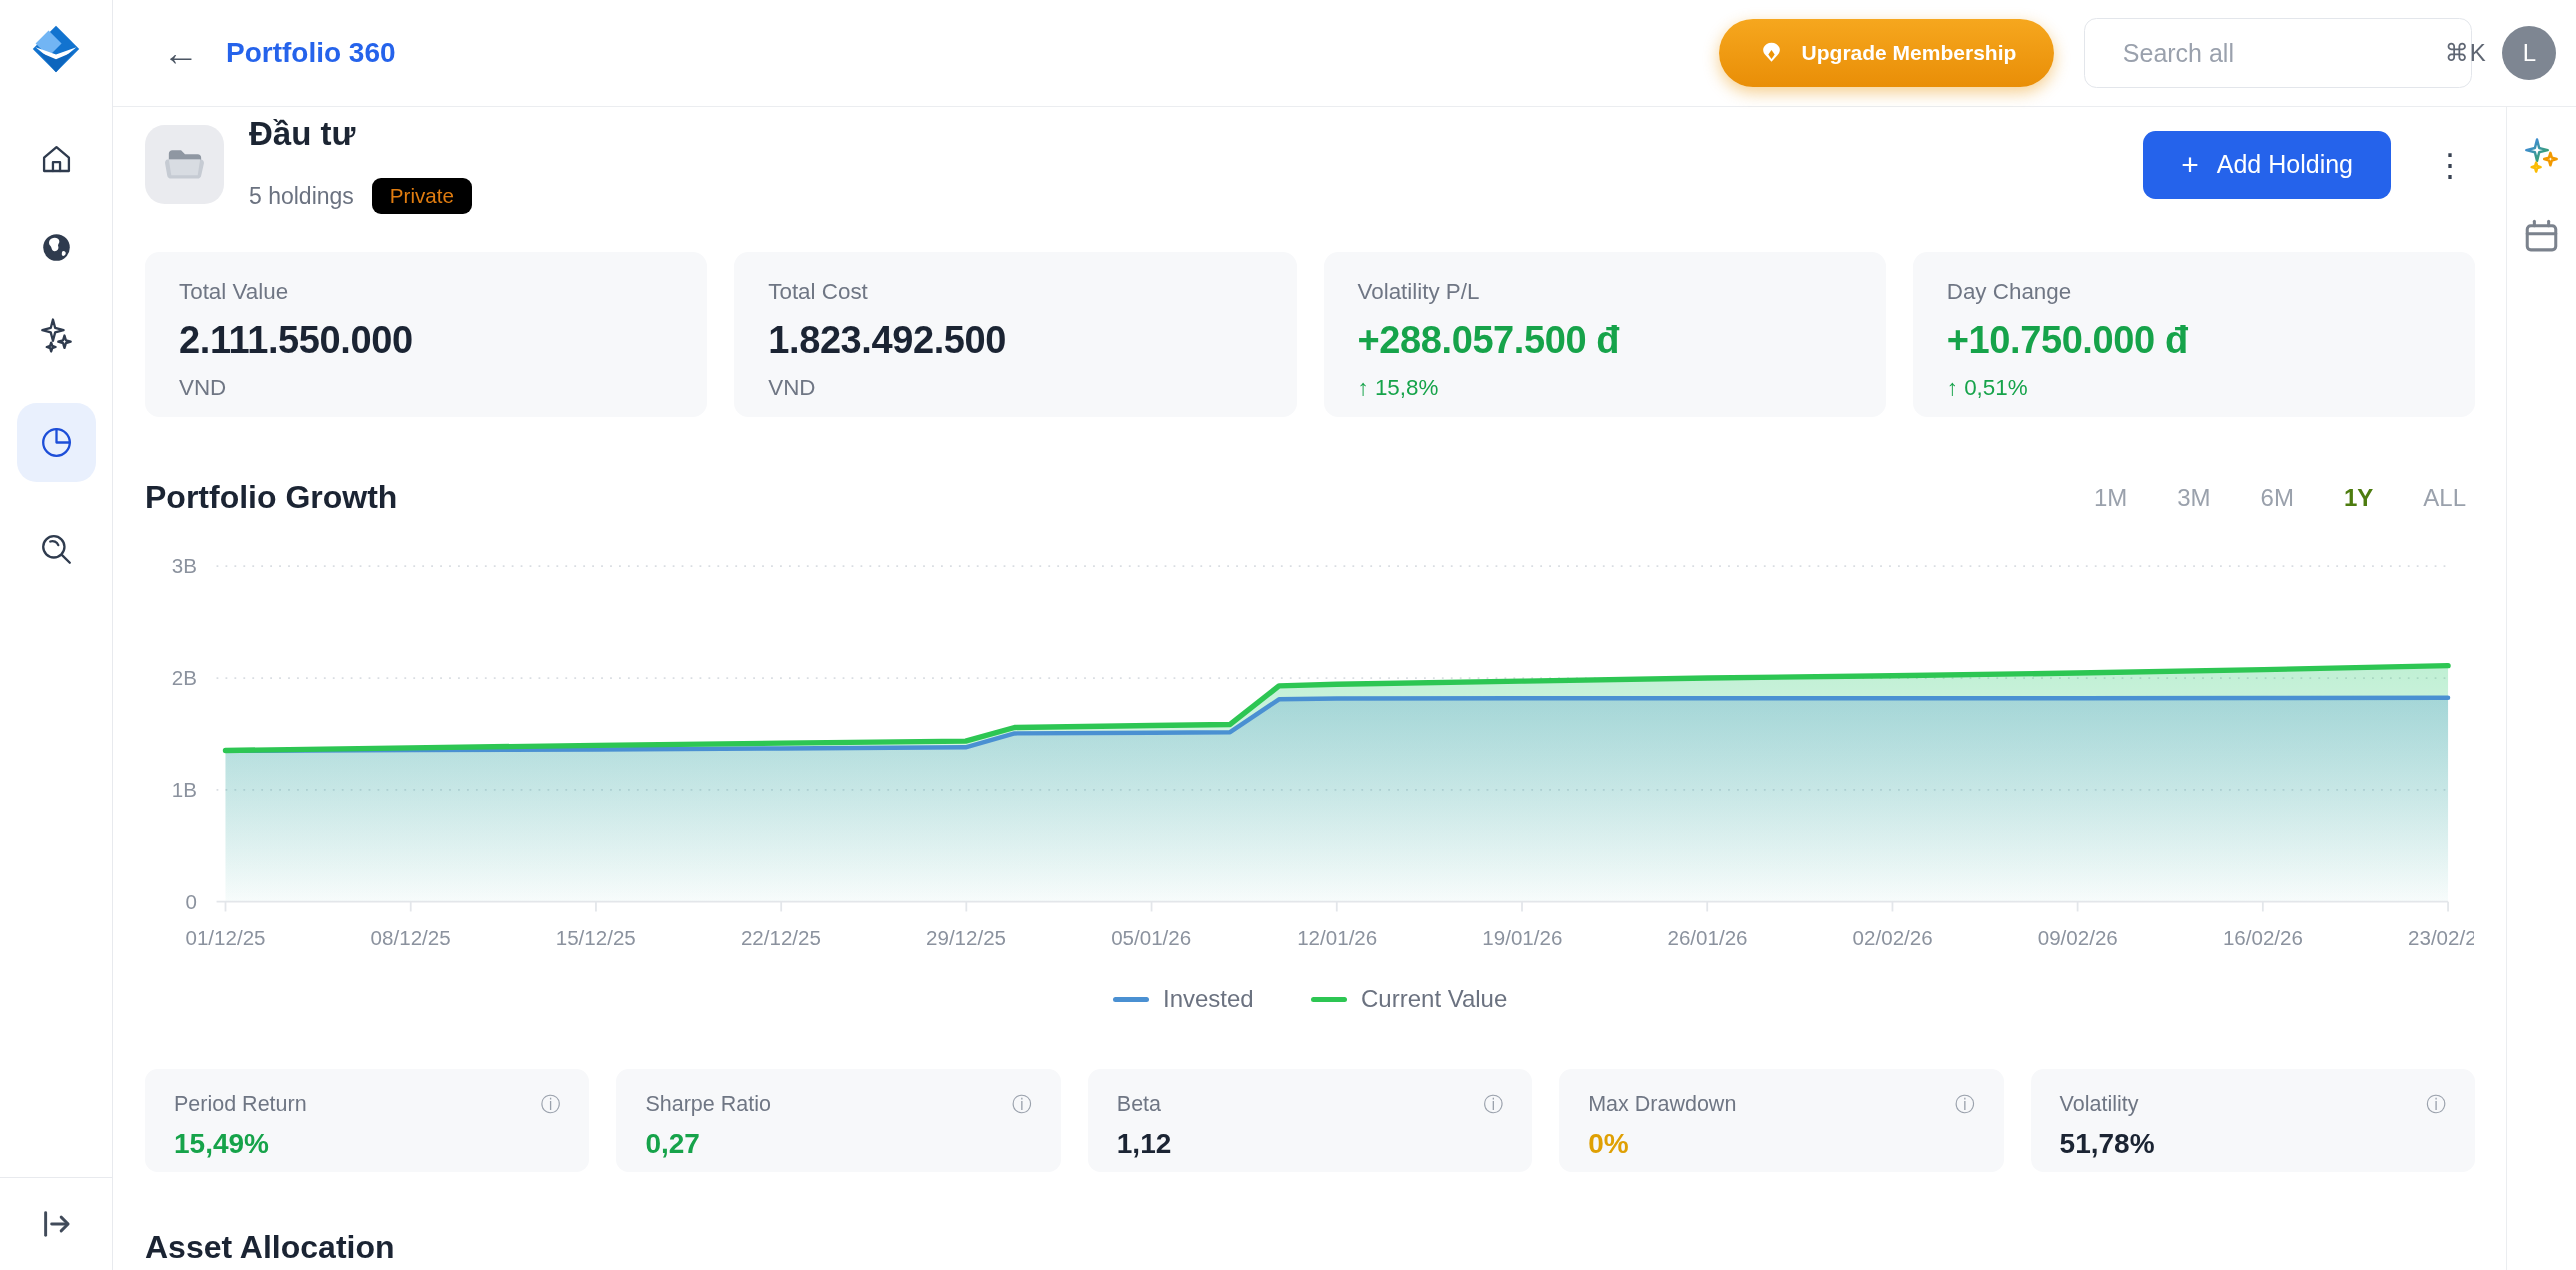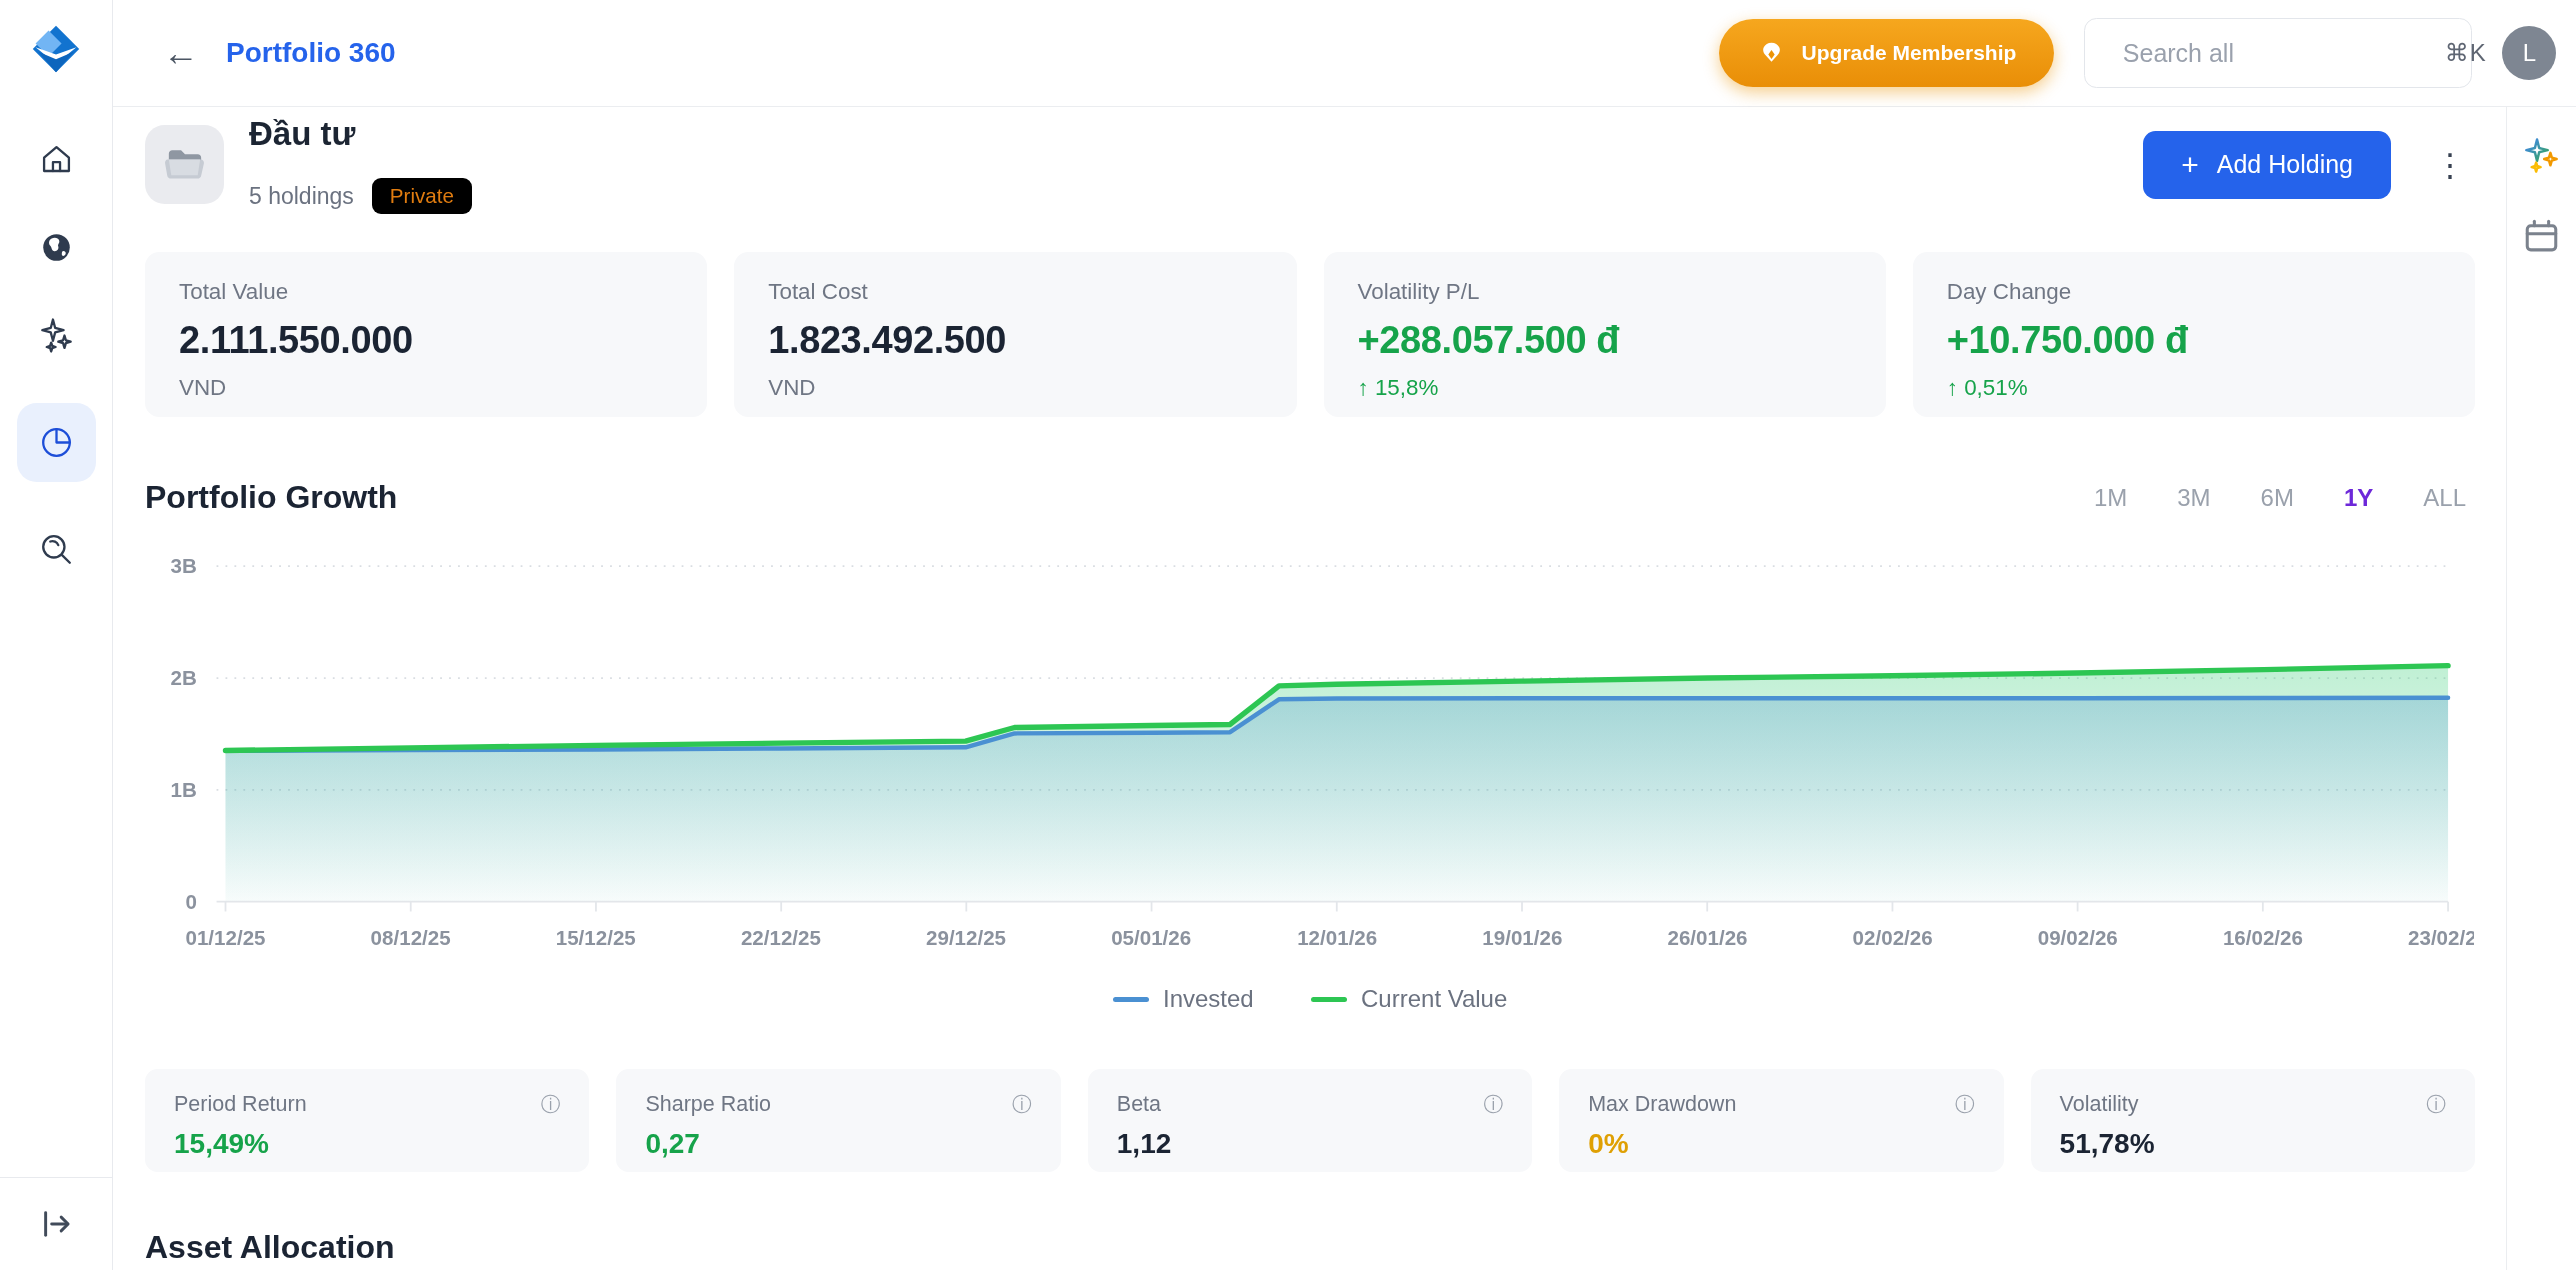--- a/index.html
+++ b/index.html
@@ -57,23 +57,23 @@
   .stat-label { font-size:22.4px; color:#6f7684; }
   .stat-value { margin-top:14.3px; font-size:38px; font-weight:700; color:#1b2433; letter-spacing:-0.4px; }
   .stat-sub { margin-top:12.5px; font-size:22.4px; color:#6f7684; }
   .green { color:#16a34a !important; }
   .amber { color:#dfa004 !important; }
 
   .growth-head { margin-top:59px; height:43px; display:flex; align-items:center; }
   .section-title { font-size:32px; font-weight:700; color:#1b2433; }
   .ranges { margin-left:auto; display:flex; align-items:center; gap:50px; margin-right:9px; }
   .range-btn { font-size:24px; color:#9aa1ac; cursor:pointer; }
-  .range-btn.active { color:#6d28d9; font-weight:700; }
-
-  .chart-wrap { margin-top:23px; position:relative; height:425px;font-weight:bold; }
+  .range-btn.active { color:#4d7c0f; font-weight:700; }
+
+  .chart-wrap { margin-top:23px; position:relative; height:425px; }
   .chart-wrap svg.plot { position:absolute; left:0; top:0; }
   svg text { font-family:"Liberation Sans", sans-serif; }
 
   .legend { margin-top:14.3px; height:36px; display:flex; align-items:center; justify-content:center; gap:57px; }
   .legend-item { display:flex; align-items:center; gap:14.3px; cursor:pointer; }
   .legend-swatch { width:36px; height:5.4px; border-radius:2.7px; }
   .legend-label { font-size:24px; color:#6b7280; }
 
   .metrics { margin-top:52px; display:grid; grid-template-columns:repeat(5,1fr); gap:27px; }
   .metric-card { height:103px; background:#f7f8fa; border-radius:12.5px; padding:21.5px 29px; }

